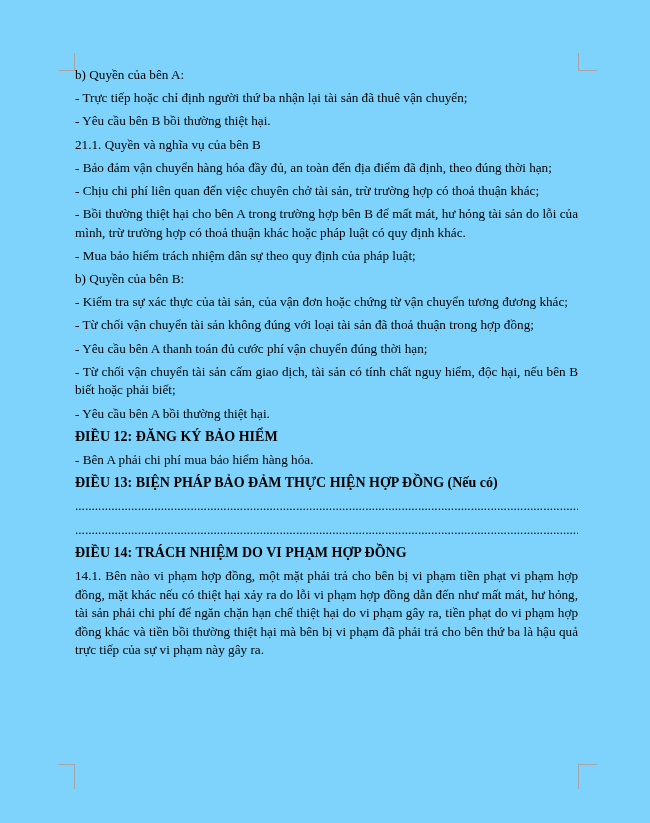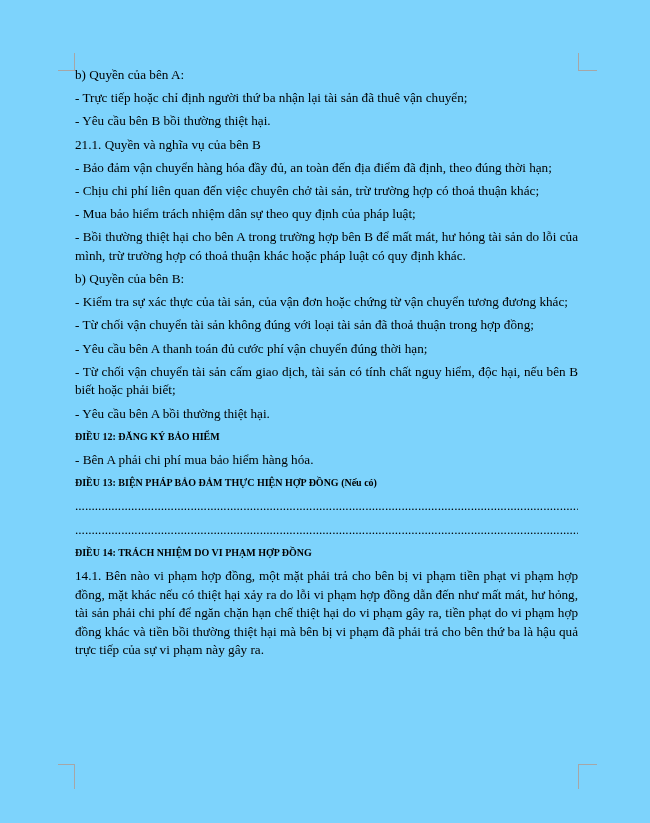--- a/index.html
+++ b/index.html
@@ -22,21 +22,21 @@
   }
   .content p {
     margin: 0 0 4.6px 0;
     font-size: 13.2px;
     line-height: 18.6px;
     text-align: justify;
     color: #000000;
   }
   .content p.heading {
     font-weight: bold;
-    font-size: 10px;
+    font-size: 14px;
   }
   .content p.dots {
     white-space: nowrap;
     overflow: hidden;
     text-align: left;
   }
   .crop-mark { position: absolute; }
   .cm-tl { left: 58px; top: 53px; width: 16px; height: 17px;
            border-right: 1px solid var(--mark, #a6a6a6); border-bottom: 1px solid var(--mark, #a6a6a6); }
   .cm-tr { left: 578px; top: 53px; width: 18px; height: 17px;
@@ -54,22 +54,22 @@
   <div class="crop-mark cm-tr"></div>
   <div class="crop-mark cm-bl"></div>
   <div class="crop-mark cm-br"></div>
   <div class="content">
       <p class="body">b) Quyền của bên A:</p>
       <p class="body">- Trực tiếp hoặc chỉ định người thứ ba nhận lại tài sản đã thuê vận chuyển;</p>
       <p class="body">- Yêu cầu bên B bồi thường thiệt hại.</p>
       <p class="body">21.1. Quyền và nghĩa vụ của bên B</p>
       <p class="body">- Bảo đảm vận chuyển hàng hóa đầy đủ, an toàn đến địa điểm đã định, theo đúng thời hạn;</p>
       <p class="body">- Chịu chi phí liên quan đến việc chuyên chở tài sản, trừ trường hợp có thoả thuận khác;</p>
+      <p class="body">- Bồi thường thiệt hại cho bên A trong trường hợp bên B để mất mát, hư hỏng tài sản do lỗi của mình, trừ trường hợp có thoả thuận khác hoặc pháp luật có quy định khác.</p>
       <p class="body">- Mua bảo hiểm trách nhiệm dân sự theo quy định của pháp luật;</p>
-      <p class="body">- Bồi thường thiệt hại cho bên A trong trường hợp bên B để mất mát, hư hỏng tài sản do lỗi của mình, trừ trường hợp có thoả thuận khác hoặc pháp luật có quy định khác.</p>
       <p class="body">b) Quyền của bên B:</p>
       <p class="body">- Kiểm tra sự xác thực của tài sản, của vận đơn hoặc chứng từ vận chuyển tương đương khác;</p>
       <p class="body">- Từ chối vận chuyển tài sản không đúng với loại tài sản đã thoả thuận trong hợp đồng;</p>
       <p class="body">- Yêu cầu bên A thanh toán đủ cước phí vận chuyển đúng thời hạn;</p>
       <p class="body">- Từ chối vận chuyển tài sản cấm giao dịch, tài sản có tính chất nguy hiểm, độc hại, nếu bên B biết hoặc phải biết;</p>
       <p class="body">- Yêu cầu bên A bồi thường thiệt hại.</p>
       <p class="heading">ĐIỀU 12: ĐĂNG KÝ BẢO HIỂM</p>
       <p class="body">- Bên A phải chi phí mua bảo hiểm hàng hóa.</p>
       <p class="heading">ĐIỀU 13: BIỆN PHÁP BẢO ĐẢM THỰC HIỆN HỢP ĐỒNG (Nếu có)</p>
       <p class="dots">........................................................................................................................................................................................................</p>

